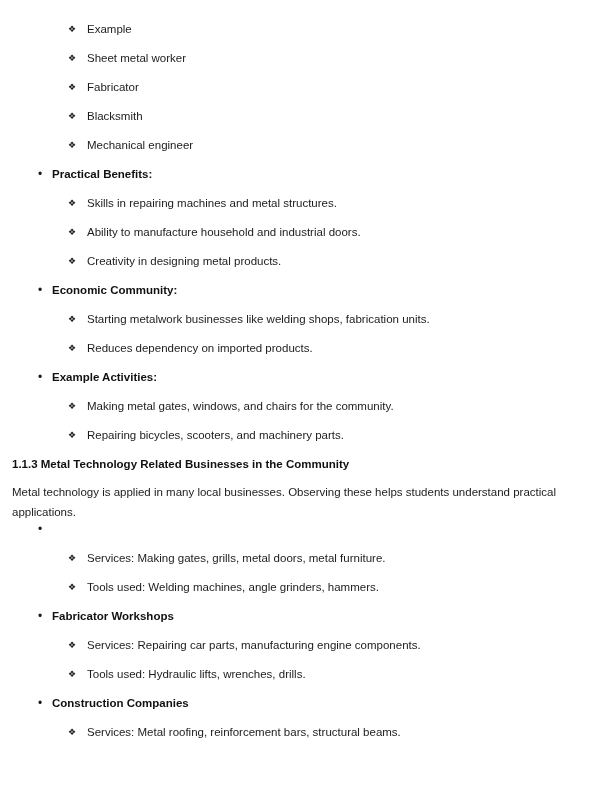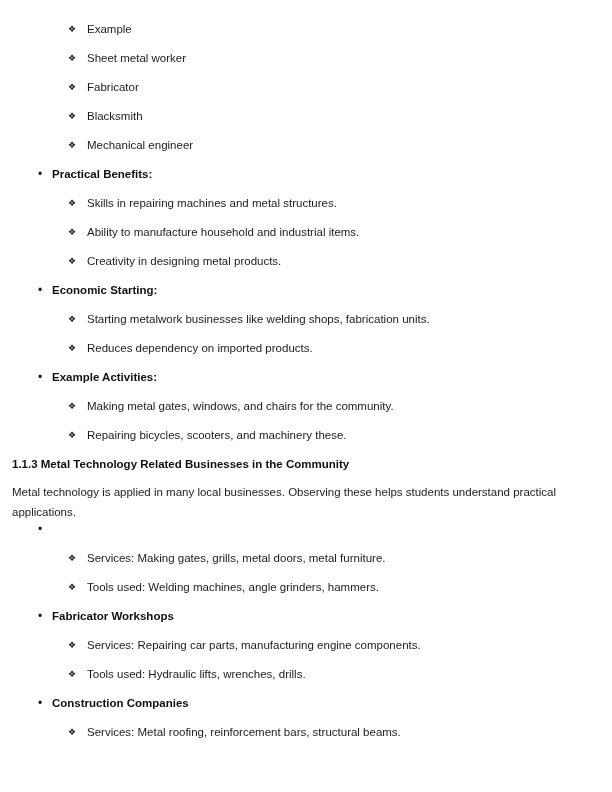--- a/index.html
+++ b/index.html
@@ -79,32 +79,32 @@
     <div class="row l1">
       <span class="bullet dot">•</span>
       <span class="bold">Practical Benefits:</span>
     </div>
     <div class="row l2">
       <span class="bullet diamond">❖</span>
       <span>Skills in repairing machines and metal structures.</span>
     </div>
     <div class="row l2">
       <span class="bullet diamond">❖</span>
-      <span>Ability to manufacture household and industrial items.</span>
+      <span>Ability to manufacture household and industrial doors.</span>
     </div>
     <div class="row l2">
       <span class="bullet diamond">❖</span>
       <span>Creativity in designing metal products.</span>
     </div>
   </div>
 
   <div>
     <div class="row l1">
       <span class="bullet dot">•</span>
-      <span class="bold">Economic Starting:</span>
+      <span class="bold">Economic Community:</span>
     </div>
     <div class="row l2">
       <span class="bullet diamond">❖</span>
       <span>Starting metalwork businesses like welding shops, fabrication units.</span>
     </div>
     <div class="row l2">
       <span class="bullet diamond">❖</span>
       <span>Reduces dependency on imported products.</span>
     </div>
   </div>
@@ -113,21 +113,21 @@
     <div class="row l1">
       <span class="bullet dot">•</span>
       <span class="bold">Example Activities:</span>
     </div>
     <div class="row l2">
       <span class="bullet diamond">❖</span>
       <span>Making metal gates, windows, and chairs for the community.</span>
     </div>
     <div class="row l2">
       <span class="bullet diamond">❖</span>
-      <span>Repairing bicycles, scooters, and machinery these.</span>
+      <span>Repairing bicycles, scooters, and machinery parts.</span>
     </div>
   </div>
 
   <div class="heading">1.1.3 Metal Technology Related Businesses in the Community</div>
 
   <div class="paragraph">Metal technology is applied in many local businesses. Observing these helps students understand practical applications.</div>
 
   <div>
     <div class="row l1">
       <span class="bullet dot">•</span>

